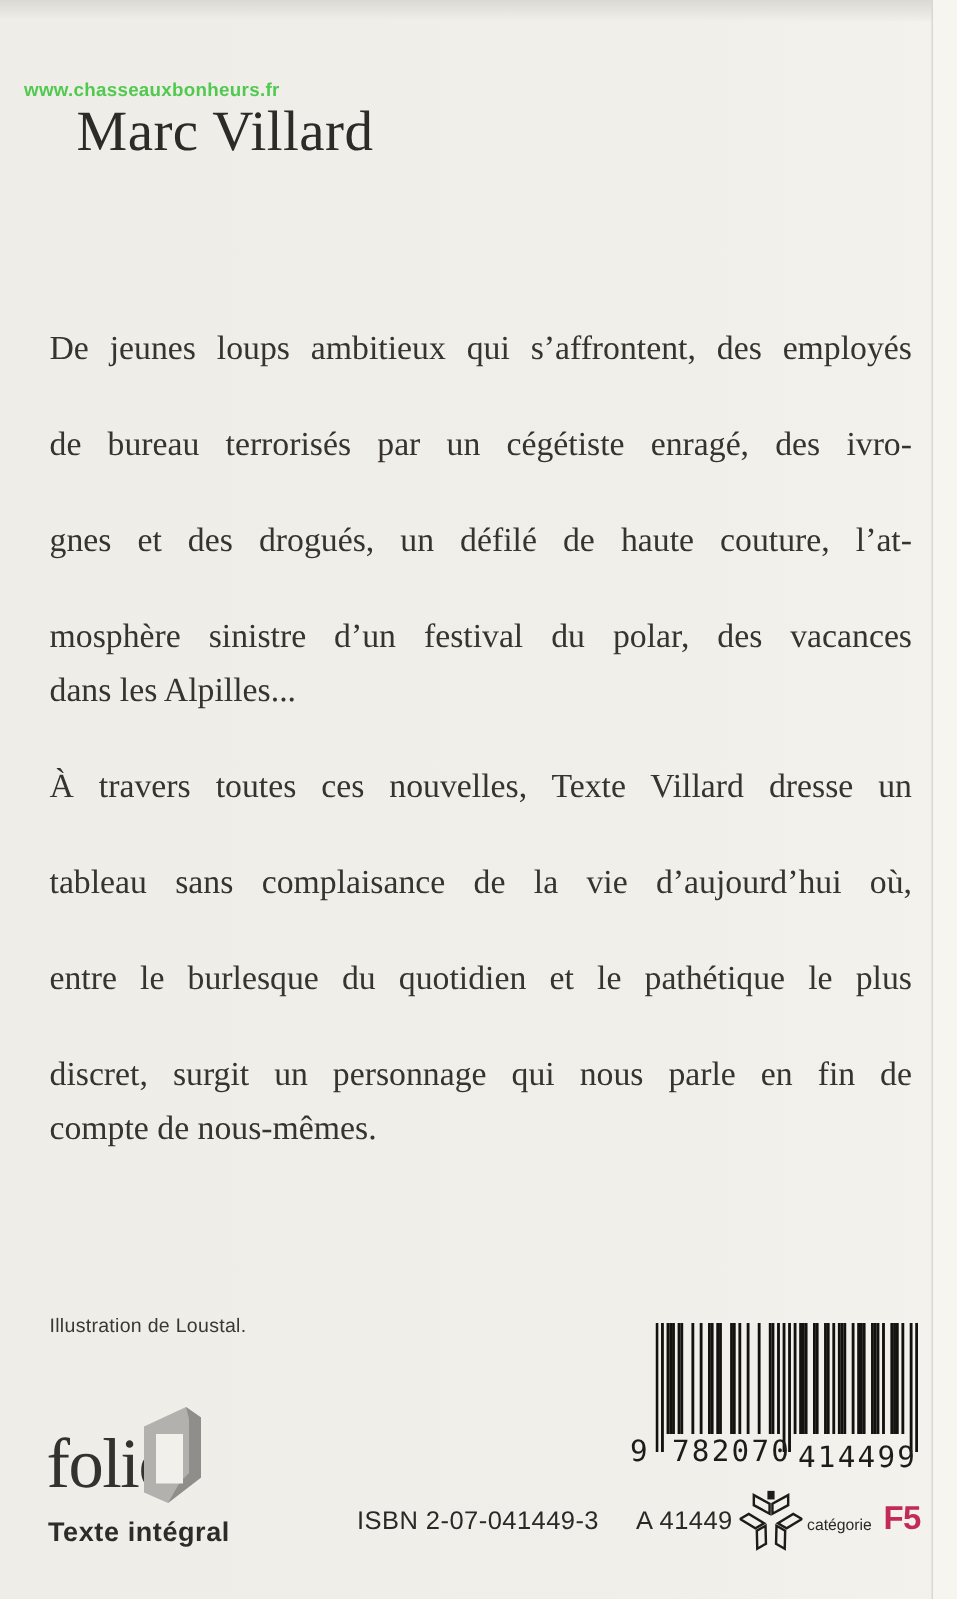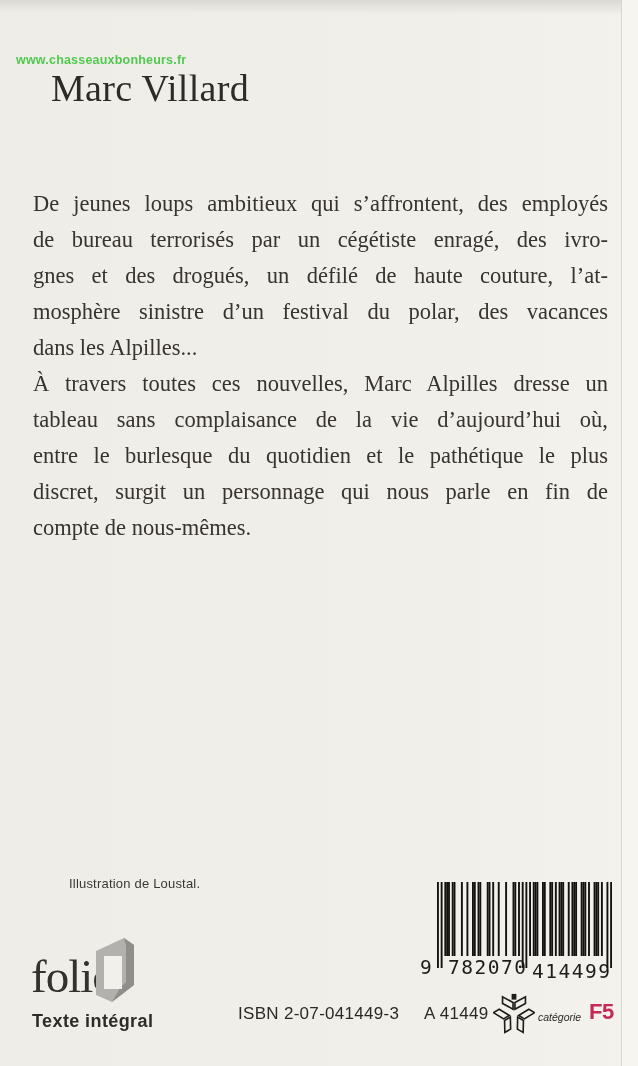--- a/index.html
+++ b/index.html
@@ -31,25 +31,25 @@
   }
   .header{position:absolute;left:33px;top:48px;color:#2c2b28;z-index:2;}
   .header h1,.header h2{
     margin:18px;font-weight:400;font-size:38px;line-height:45px;letter-spacing:.3px;
   }
   .blurb{
     position:absolute;left:33px;top:186px;width:575px;
     font-size:22.5px;line-height:36px;color:#37332e;z-index:2;
   }
   .blurb .line{text-align:justify;}
-  .blurb .line.j{text-align-last:justify;}
+  .blurb .line.j{text-align-last:justify;margin-top:28px;}
   .illus-credit{
     position:absolute;left:33px;top:876px;
     font-family:"Liberation Sans",sans-serif;
-    font-size:13px;color:#3a3834;letter-spacing:.2px;margin-left:36px;
+    font-size:13px;color:#3a3834;letter-spacing:.2px;
   }
   .folio-text{
     position:absolute;left:31px;top:953px;
     font-family:"Liberation Serif",serif;
     font-size:47px;line-height:47px;color:#34322e;letter-spacing:-1px;
   }
   .folio-box{position:absolute;left:90px;top:936px;}
   .texte-integral{
     position:absolute;left:32px;top:1011px;
     font-family:"Liberation Sans",sans-serif;
@@ -70,21 +70,21 @@
     position:absolute;left:238px;top:1004px;
     font-family:"Liberation Sans",sans-serif;font-size:17px;color:#2b2927;letter-spacing:.3px;
   }
   .catalog{
     position:absolute;left:424px;top:1004px;
     font-family:"Liberation Sans",sans-serif;font-size:17px;color:#2b2927;letter-spacing:.3px;
   }
   .emblem{position:absolute;left:493px;top:992px;}
   .cat-label{
     position:absolute;left:538px;top:1011px;
-    font-family:"Liberation Sans",sans-serif;font-size:10.5px;color:#2b2927;font-style:italic;
+    font-family:"Liberation Sans",sans-serif;font-size:10.5px;color:#2b2927;
   }
   .cat-value{
     position:absolute;left:589px;top:999px;
     font-family:"Liberation Sans",sans-serif;font-weight:bold;font-size:22px;letter-spacing:-.5px;
   }
 </style>
 </head>
 <body>
 
 <div class="page">
@@ -98,21 +98,21 @@
   <header class="header">
     <h1>Marc Villard</h1>
   </header>
 
   <main class="blurb" id="blurb">
       <div class="line j">De jeunes loups ambitieux qui s’affrontent, des employés</div>
       <div class="line j">de bureau terrorisés par un cégétiste enragé, des ivro-</div>
       <div class="line j">gnes et des drogués, un défilé de haute couture, l’at-</div>
       <div class="line j">mosphère sinistre d’un festival du polar, des vacances</div>
       <div class="line">dans les Alpilles...</div>
-      <div class="line j">À travers toutes ces nouvelles, Marc Alpilles dresse un</div>
+      <div class="line j">À travers toutes ces nouvelles, Texte Villard dresse un</div>
       <div class="line j">tableau sans complaisance de la vie d’aujourd’hui où,</div>
       <div class="line j">entre le burlesque du quotidien et le pathétique le plus</div>
       <div class="line j">discret, surgit un personnage qui nous parle en fin de</div>
       <div class="line">compte de nous-mêmes.</div>
     </main>
 
   <div class="illus-credit">Illustration de Loustal.</div>
 
   <div class="folio-text">folio</div>
 

